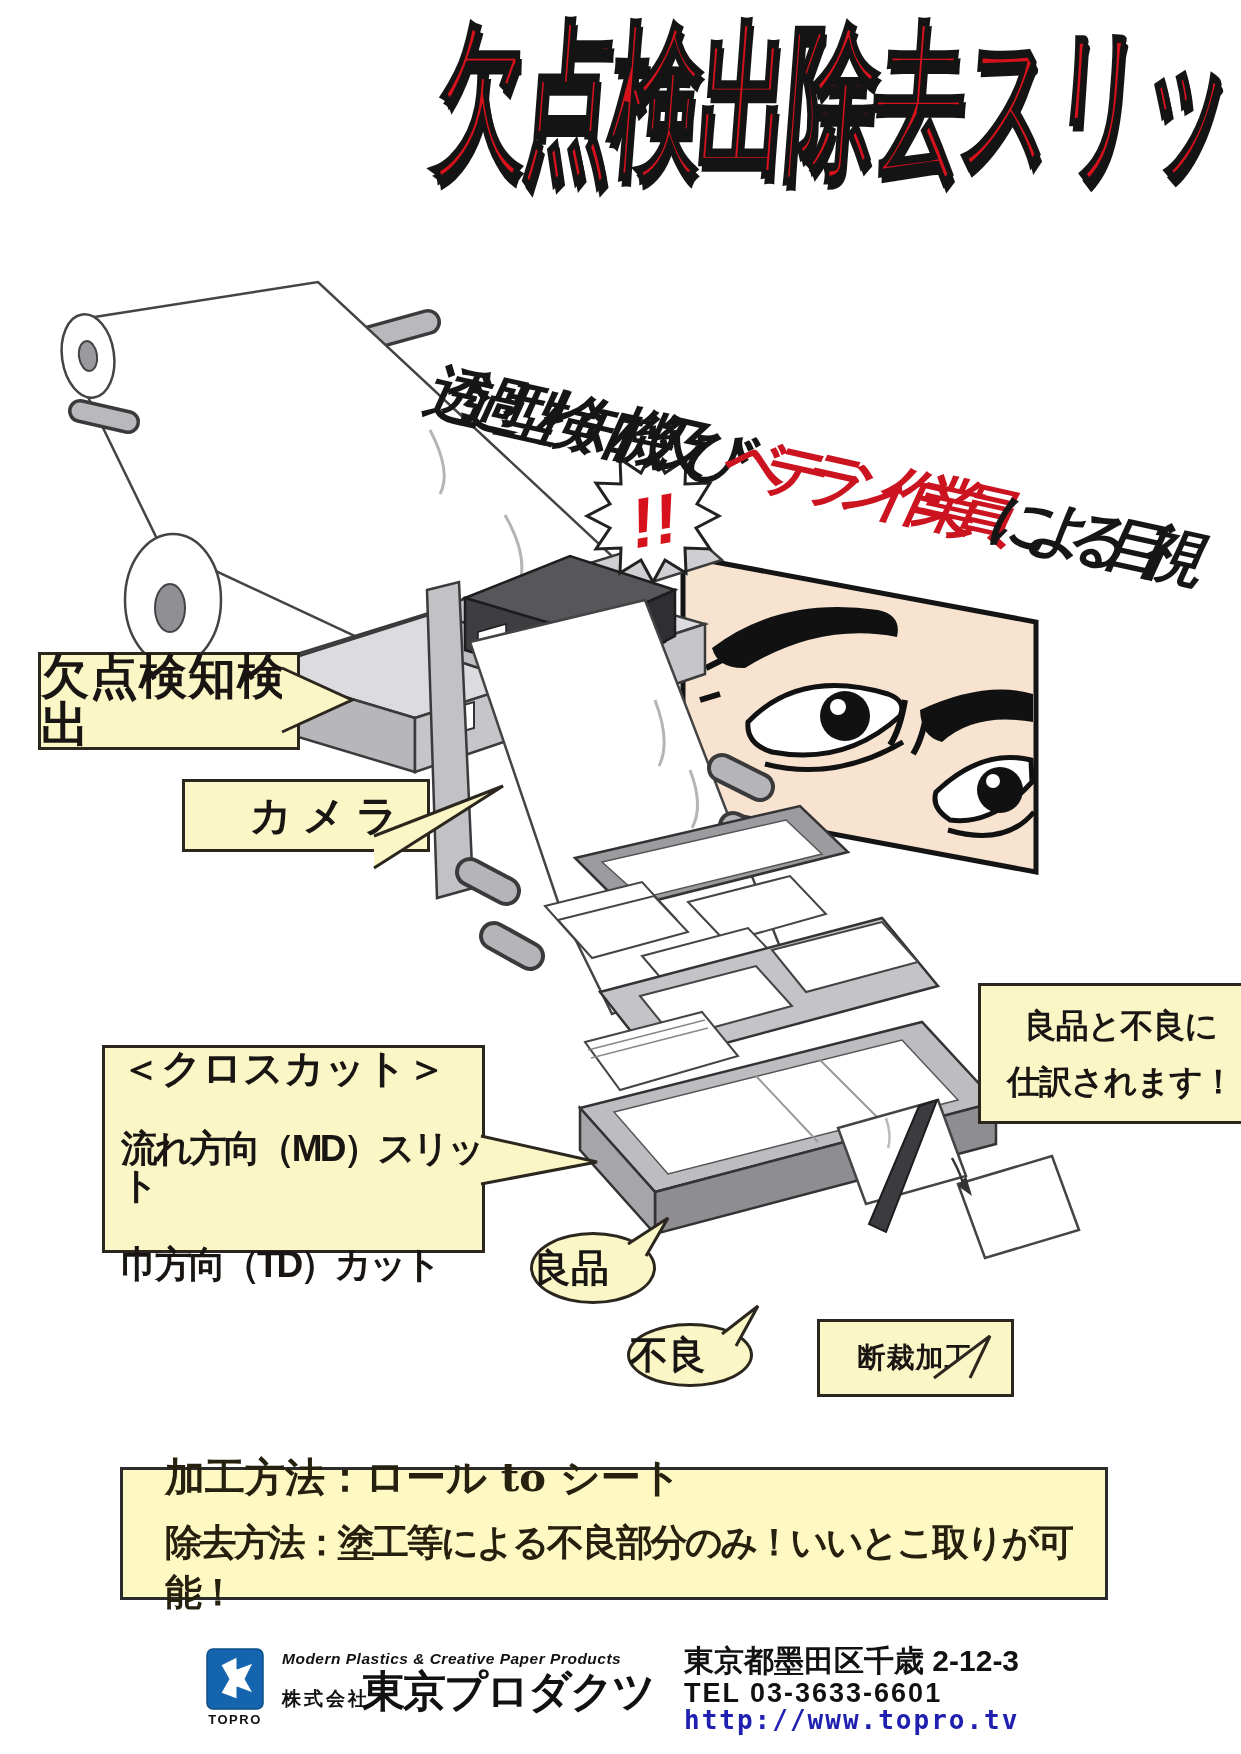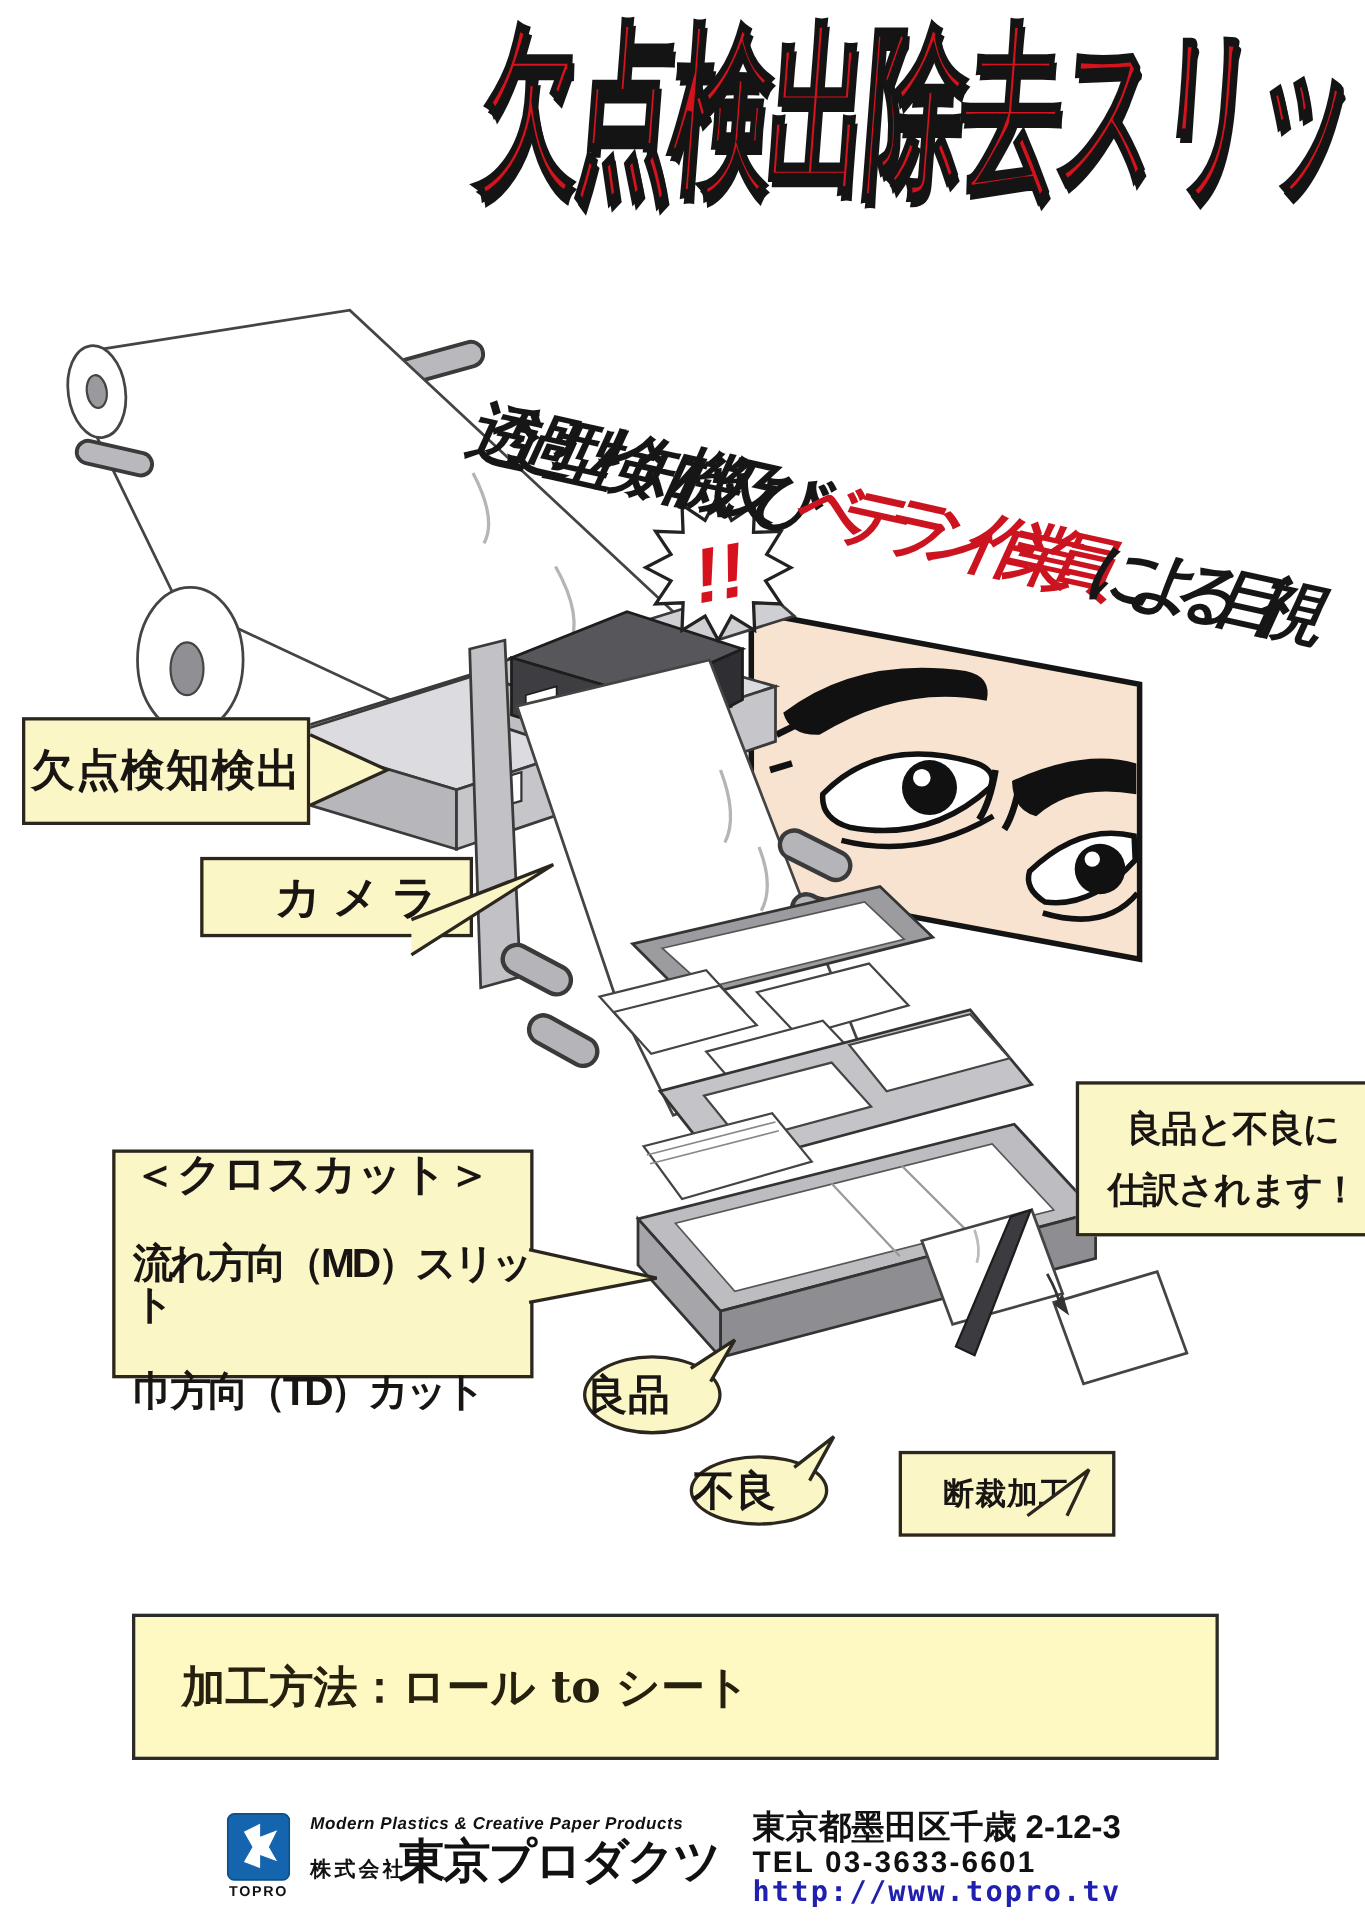--- a/index.html
+++ b/index.html
@@ -18,21 +18,21 @@
 
   
   .tagline{position:absolute;left:448px;top:352px;z-index:4;white-space:nowrap;
     font-family:"DejaVu Serif",serif;font-weight:bold;font-size:62px;letter-spacing:-24px;
     color:#161616;transform:rotate(12.5deg) skewX(-12deg);transform-origin:left top;}
   .tagline .red{color:#cc1420;}
 
   
   .co{position:absolute;z-index:2;background:#fbf6c6;border:3px solid #2b261e;color:#181512;
       display:flex;align-items:center;justify-content:center;font-weight:900;line-height:1;}
-  .co-defect{left:20px;top:652px;width:256px;height:92px;font-size:40px;letter-spacing:1px;text-align:right;}
+  .co-defect{left:38px;top:652px;width:256px;height:92px;font-size:48px;letter-spacing:1px;}
   .co-camera{left:182px;top:779px;width:196px;height:67px;font-size:42px;letter-spacing:10px;padding-left:46px;}
   .co-crosscut{left:102px;top:1045px;width:383px;height:208px;flex-direction:column;
       align-items:flex-start;justify-content:space-evenly;padding-left:16px;box-sizing:border-box;
       font-size:37px;letter-spacing:-3px;gap:42px;}
   .co-crosscut .l1{font-size:40px;letter-spacing:0;}
   .co-sorting{left:978px;top:983px;width:245px;height:135px;flex-direction:column;
       justify-content:space-evenly;font-size:33px;letter-spacing:-1px;padding-left:17px;}
   .bubble{position:absolute;z-index:2;background:#fbf6c6;border:3px solid #2b261e;border-radius:50%;
       display:flex;align-items:center;justify-content:flex-start;font-weight:700;font-size:38px;color:#181512;}
   .bu-good{left:530px;top:1232px;width:120px;height:66px;}
@@ -210,20 +210,21 @@
     <path d="M 282,668 L 352,700 L 282,732" fill="#fbf6c6" stroke="#2b261e" stroke-width="3"></path>
     <path d="M 374,836 L 503,786 L 374,868" fill="#fbf6c6" stroke="#2b261e" stroke-width="3"></path>
     <path d="M 481,1136 L 597,1162 L 481,1184" fill="#fbf6c6" stroke="#2b261e" stroke-width="3"></path>
     <path d="M 934,1378 L 990,1336 L 970,1378" fill="#fbf6c6" stroke="#2b261e" stroke-width="3"></path>
     <path d="M 628,1244 L 668,1218 L 646,1256" fill="#fbf6c6" stroke="#2b261e" stroke-width="3"></path>
     <path d="M 722,1334 L 758,1306 L 736,1346" fill="#fbf6c6" stroke="#2b261e" stroke-width="3"></path>
   </svg>
 
   <div class="process">
     <span class="p1">加工方法：ロール to シート</span>
+    <span class="p2">除去方法：塗工等による不良部分のみ！いいとこ取りが可能！</span>
   </div>
 
   <svg class="ft ft-logo" style="position:absolute;" width="58" height="62" viewBox="0 0 58 62">
     <rect x="1" y="1" width="56" height="60" rx="6" fill="#1565ae" stroke="#0e4f85" stroke-width="1.5"></rect>
     <path fill="#fff" stroke="#1565ae" stroke-width="1" d="M 15,17 L 31,9 L 31,21 L 47,15 L 39,31 L 47,45 L 31,39 L 31,51 L 15,45 L 23,31 Z"></path>
   </svg>
   <div class="ft ft-logotext">TOPRO</div>
   <div class="ft ft-en">Modern Plastics &amp; Creative Paper Products</div>
   <div class="ft ft-prefix">株式会社</div>
   <div class="ft ft-company">東京プロダクツ</div>

